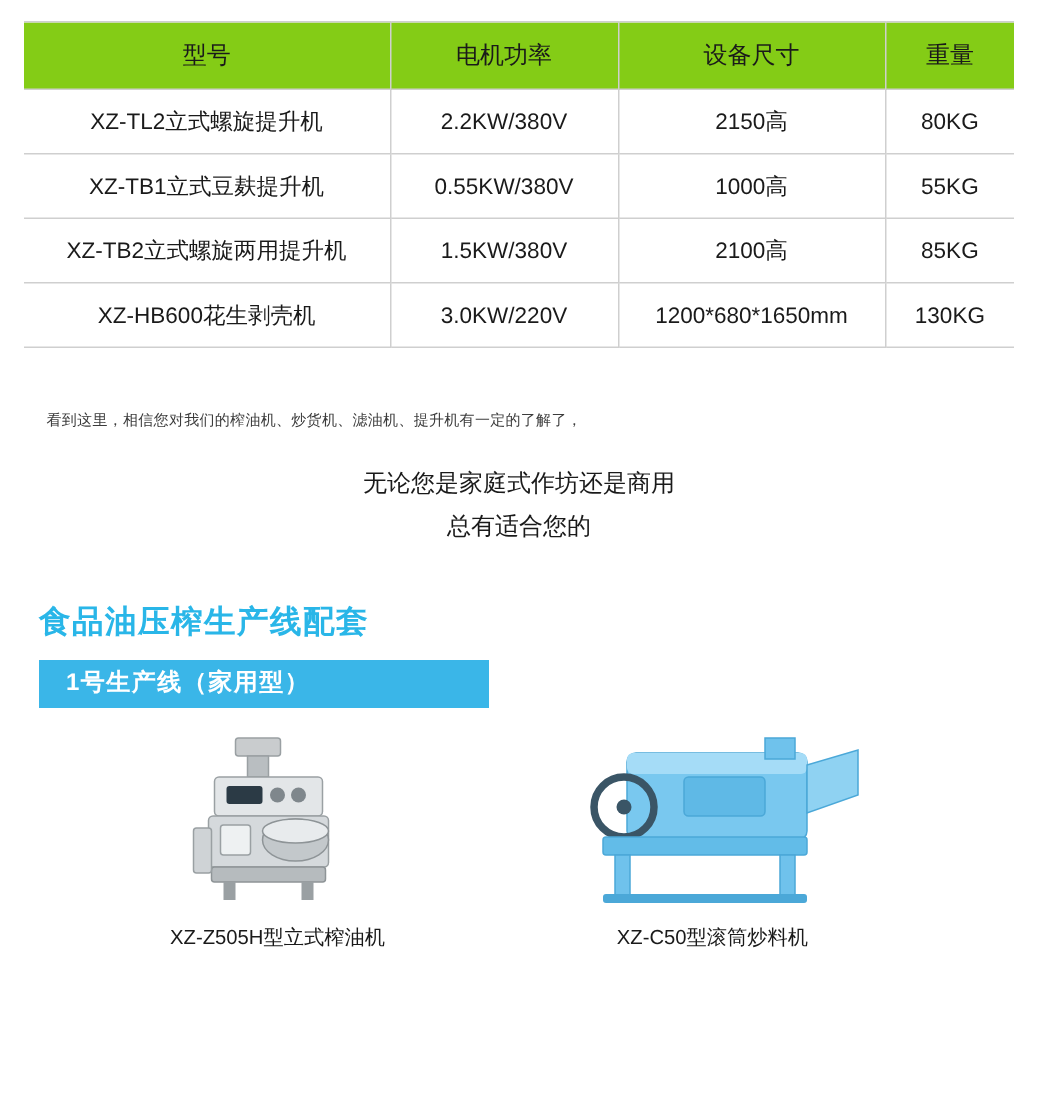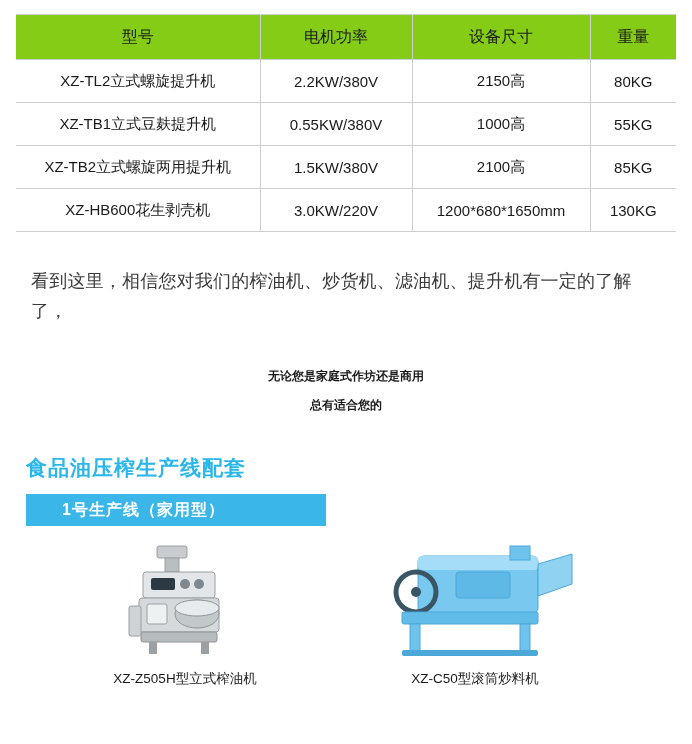--- a/index.html
+++ b/index.html
@@ -48,32 +48,32 @@
 
   .col0 { width: 244px; }
   .col1 { width: 152px; }
   .col2 { width: 178px; }
   .col3 { width: 86px; }
 
   
   .para {
     width: 630px;
     margin: 34px auto 0 auto;
-    font-size: 18px;
+    font-size: 10px;
     line-height: 30px;
     color: #3b3b3b;
     letter-spacing: 0.2px;
   }
 
   
   .slogan {
-    margin-top: 36px;
+    margin-top: 12px;
     text-align: center;
-    font-size: 12px;
-    font-weight: bold;
+    font-size: 16px;
+    font-weight: normal;
     color: #1a1a1a;
     line-height: 29px;
   }
   .slogan div { white-space: nowrap; }
 
   
   .section {
     margin-top: 34px;
     padding-left: 26px;
   }
@@ -85,21 +85,21 @@
   }
   .sec-bar {
     margin-top: 12px;
     width: 300px;
     height: 32px;
     background: #3ab6e8;
     color: #ffffff;
     font-size: 16px;
     font-weight: bold;
     line-height: 32px;
-    padding-left: 36px;
+    padding-left: 18px;
     box-sizing: border-box;
     letter-spacing: 1px;
   }
 
   
   .products {
     margin-top: 14px;
     display: flex;
     justify-content: flex-start;
     padding-left: 40px;

